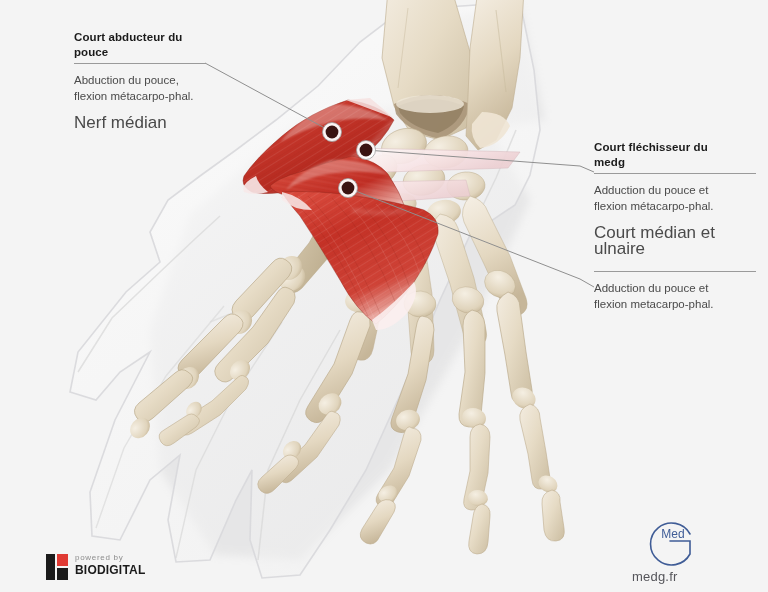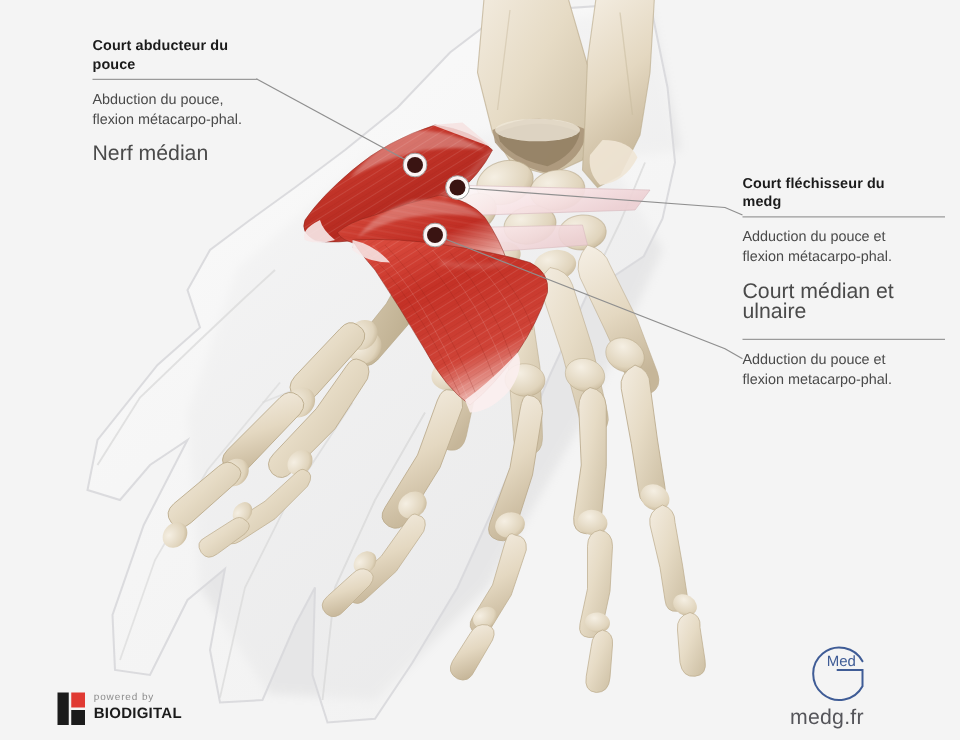--- a/index.html
+++ b/index.html
@@ -121,21 +121,21 @@
   #medg {
     position: absolute;
     right: 14px;
     bottom: 8px;
     width: 82px;
     text-align: left;
   }
   #medg .medg-mark { display: block; margin: 0 auto; }
   #medg .medg-url {
     display: block;
-    font-size: 17px;
+    font-size: 13px;
     color: #55555a;
     margin-top: 1px;
     letter-spacing: 0.2px;
   }
 </style>
 </head>
 <body>
 
 <div id="stage">
 

